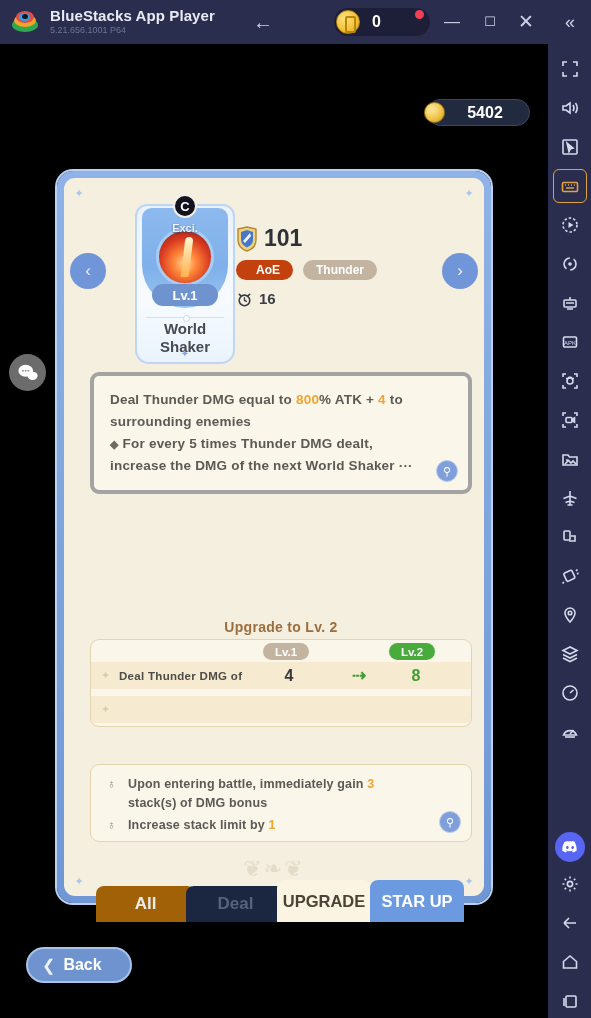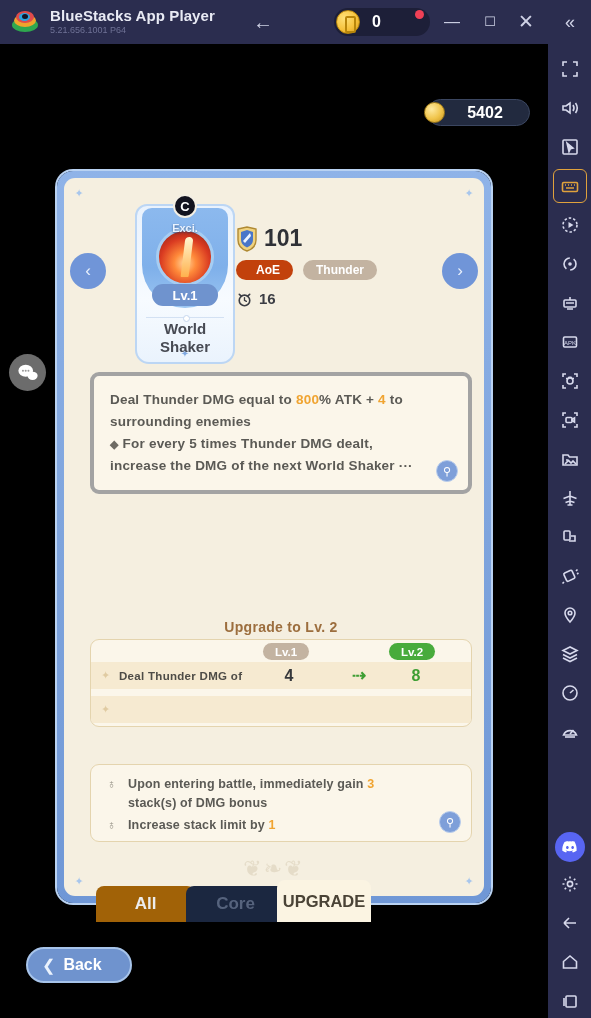--- a/index.html
+++ b/index.html
@@ -387,22 +387,23 @@
           </div>
           <div class="zoom-btn zb-promo">⚲</div>
         </div>
 
         <div class="watermark">❦❧❦</div>
       </div>
     </div>
 
     <div class="tabs">
       <div class="tab tab-all">All</div>
-      <div class="tab tab-core">Core</div>
+      <div class="tab tab-core">Deal</div>
       <div class="tab tab-upg">UPGRADE</div>
+      <div class="tab tab-star">STAR UP</div>
     </div>
 
     <div class="back-btn">
       <span class="bk-ico">❮</span>
       <span class="bk-lbl">Back</span>
     </div>
   </div>
 
   <div class="sidebar">
     <div class="sb-item">

